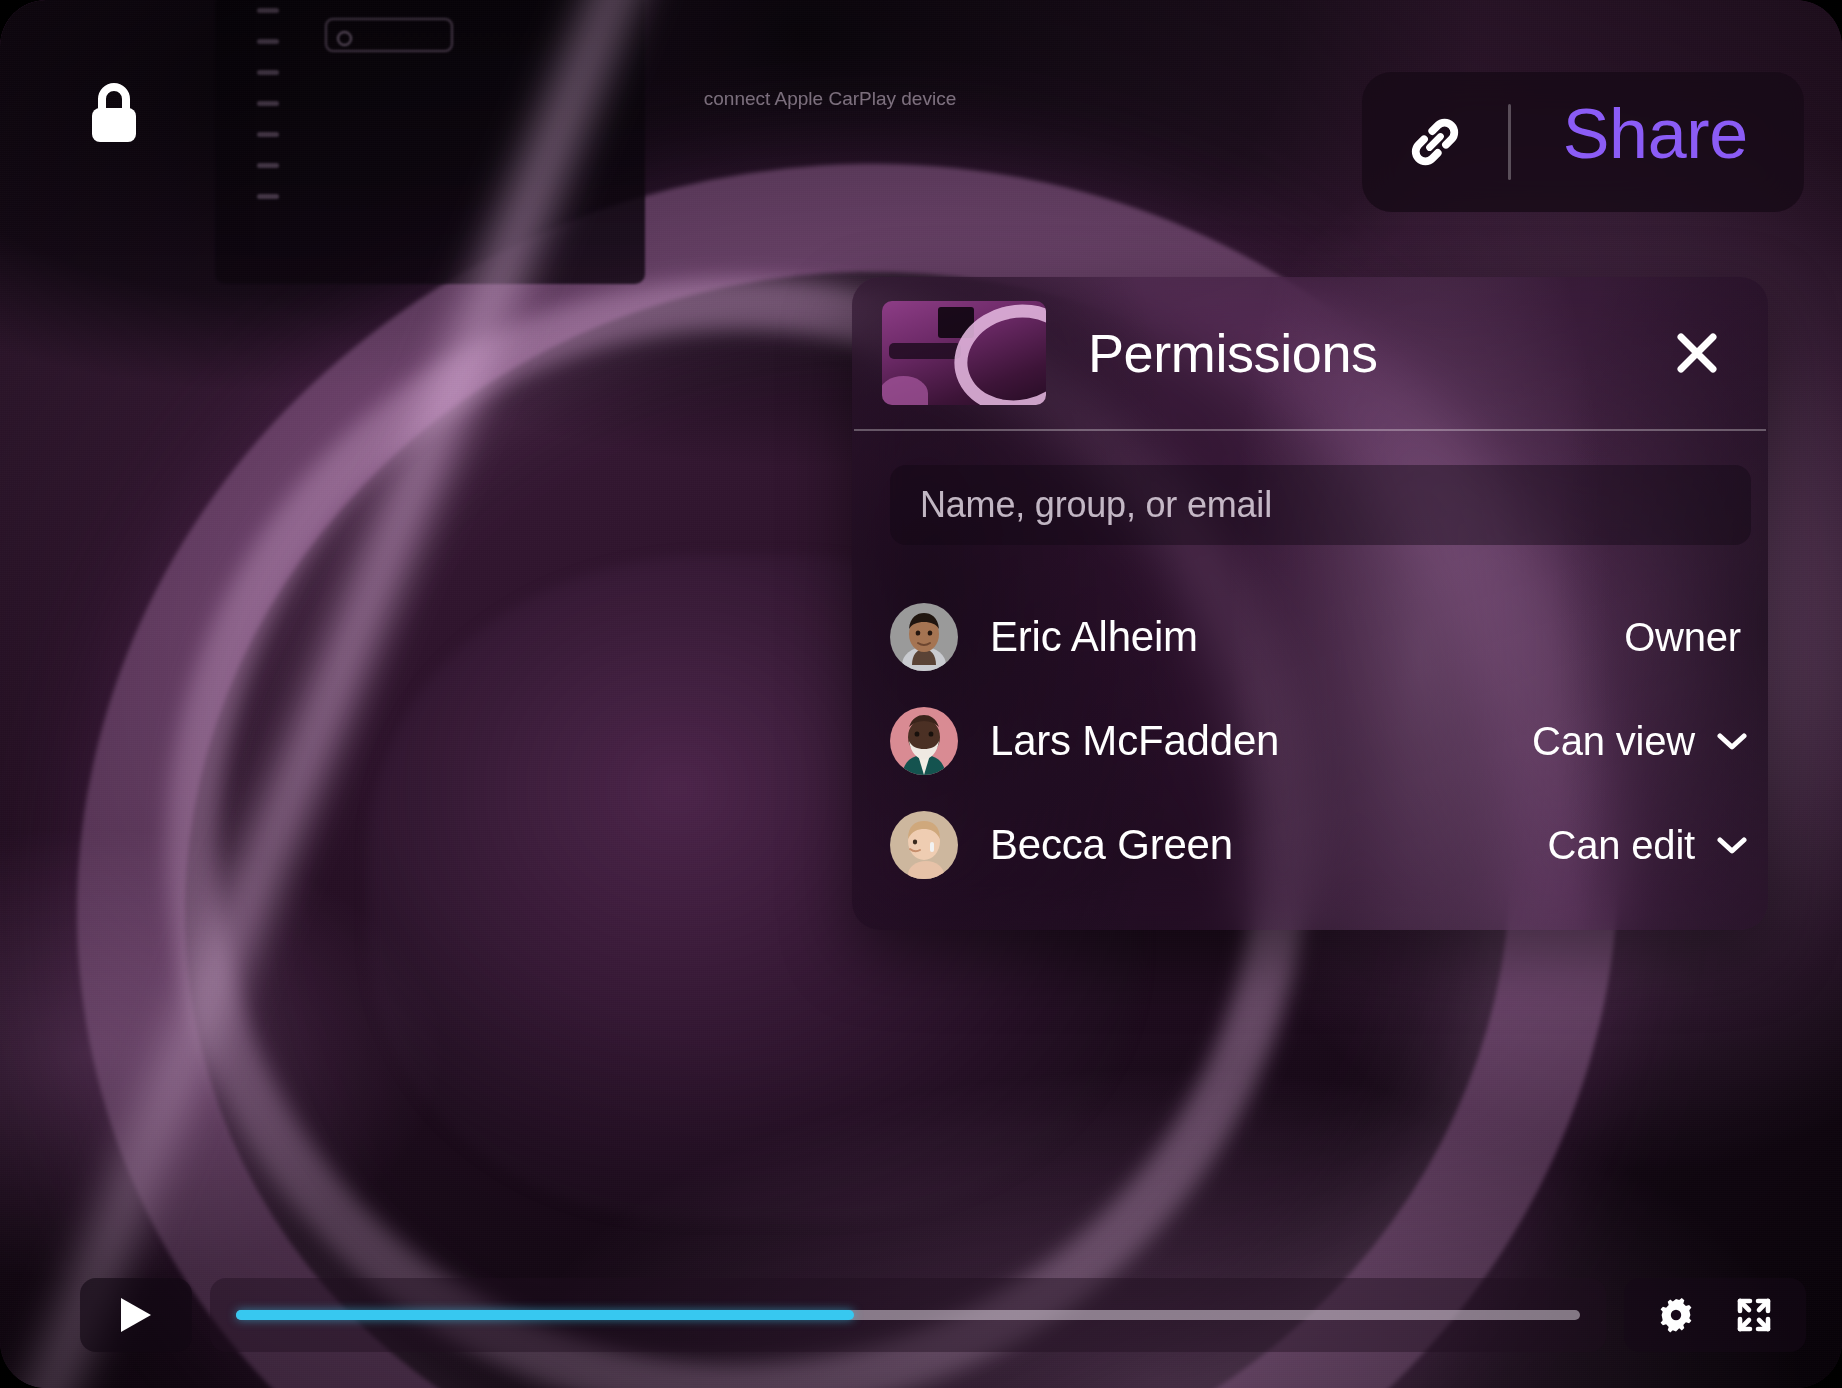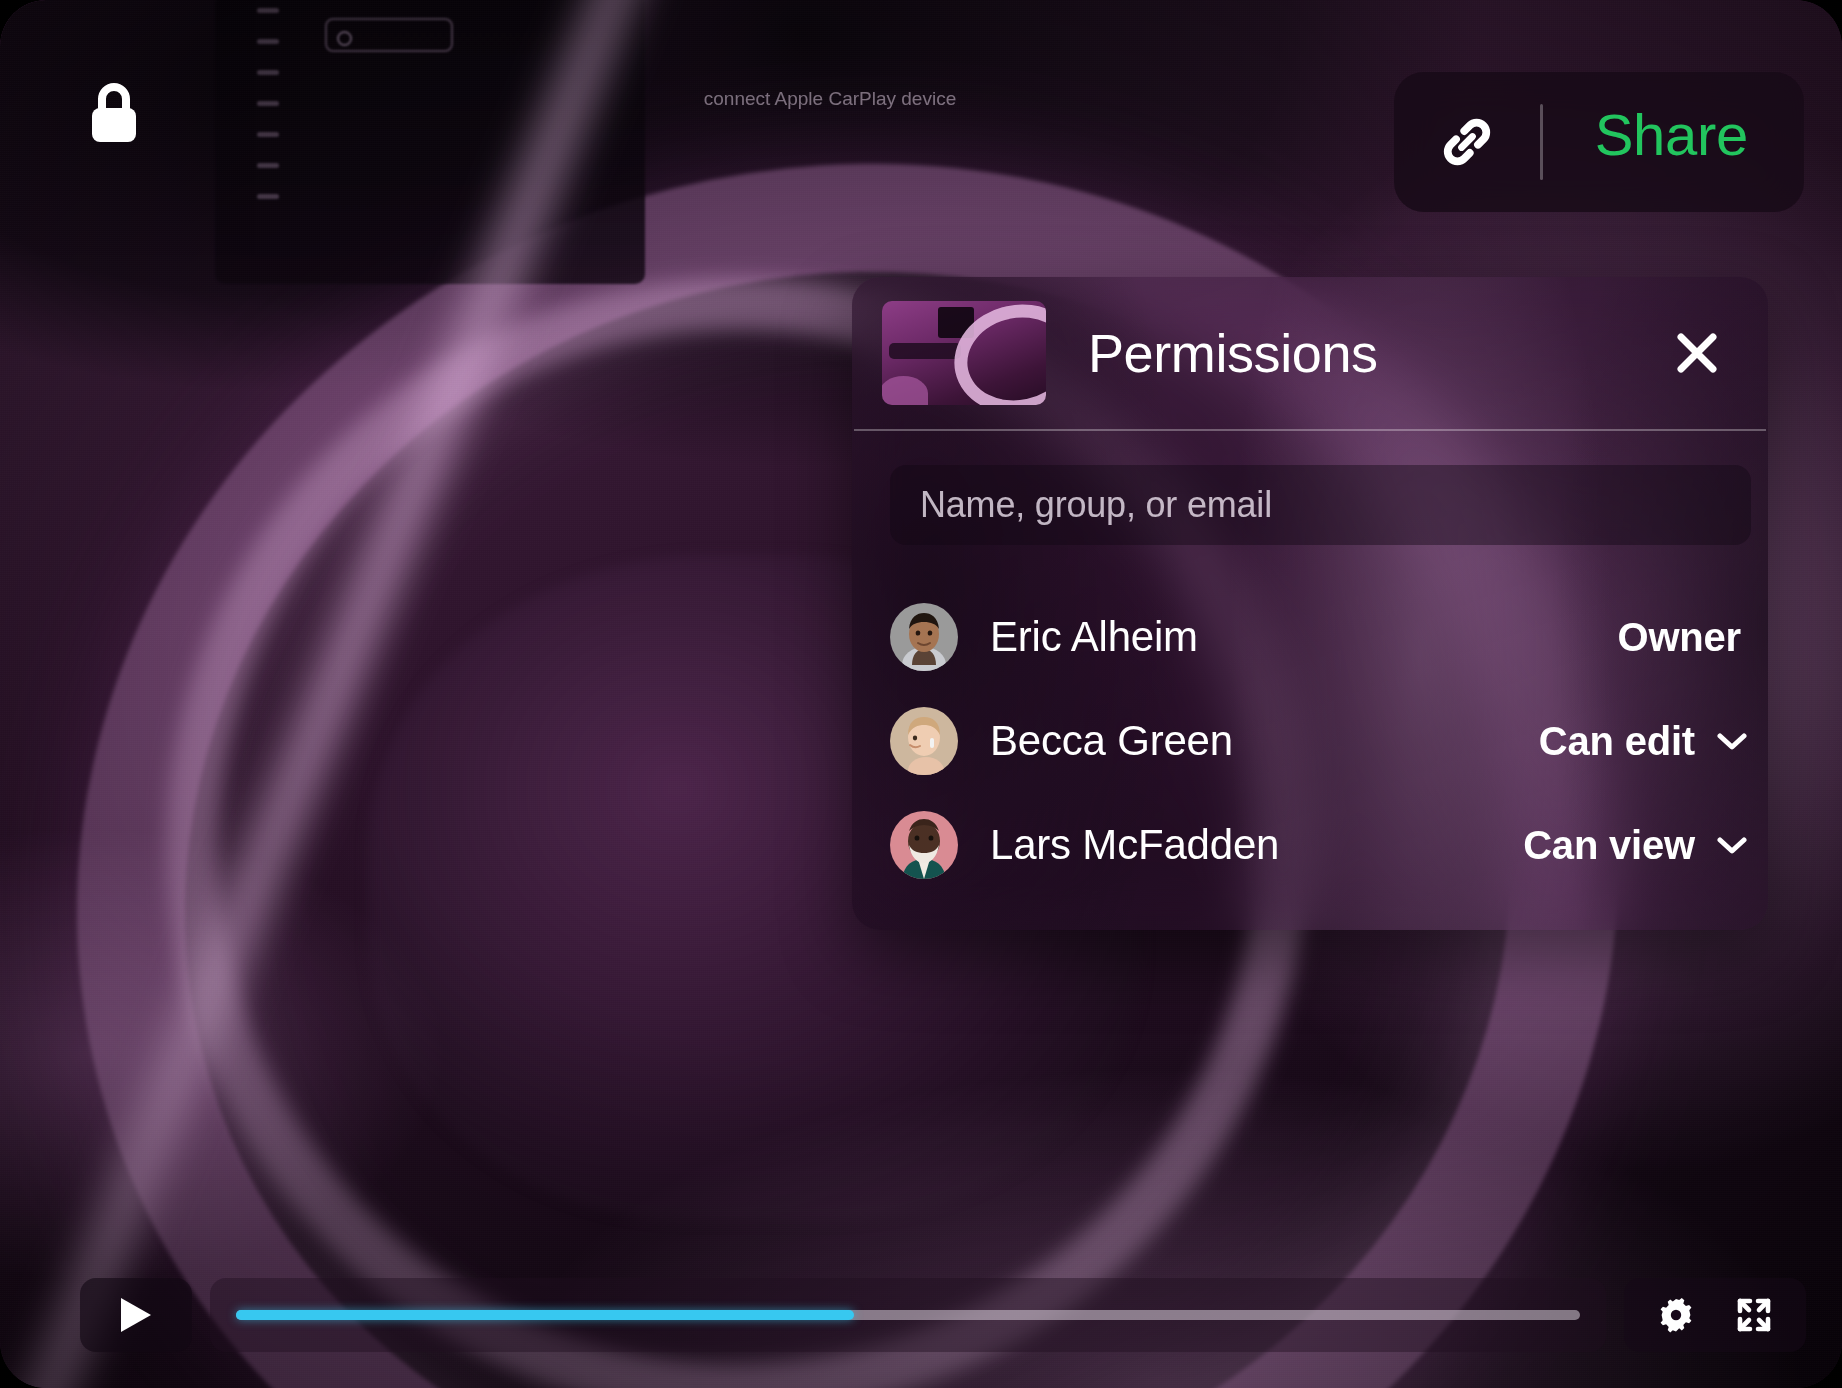--- a/index.html
+++ b/index.html
@@ -168,23 +168,23 @@
   .pill-divider {
     width: 3px; height: 76px;
     background: rgba(255,255,255,.28);
     border-radius: 2px;
   }
   .share-btn {
     height: 100%;
     padding: 0 56px 16px 52px;
     display: flex; align-items: center;
     border: none; background: transparent;
-    color: #22c55e;
+    color: #8b5cf6;
     font-family: "Liberation Sans", sans-serif;
-    font-size: 58px;
+    font-size: 70px;
     letter-spacing: -.3px;
     cursor: pointer;
   }
 
   
   .permissions-panel {
     position: absolute;
     left: 852px; top: 277px;
     width: 916px; height: 653px;
     border-radius: 28px;
@@ -317,21 +317,20 @@
   .role {
     display: flex; align-items: center; gap: 22px;
     color: #fff;
     font-size: 40px;
     letter-spacing: -.2px;
     white-space: nowrap;
     background: transparent;
     border: none;
     font-family: "Liberation Sans", sans-serif;
     padding: 6px 4px;
-    font-weight: bold;
   }
   .role.is-static { cursor: default; padding-right: 10px; }
   .role.is-menu { cursor: pointer; }
   .chev { width: 30px; height: 18px; display: block; }
 
   
   .controls {
     position: absolute;
     left: 80px; right: 36px; bottom: 36px;
     height: 74px;
@@ -483,44 +482,20 @@
               <ellipse cx="28" cy="30" rx="2.3" ry="2.6" fill="#24160f"></ellipse>
               <ellipse cx="40" cy="30" rx="2.3" ry="2.6" fill="#24160f"></ellipse>
               <path d="M28 40q6 4 12 0" stroke="#6d4630" stroke-width="2" fill="none" stroke-linecap="round"></path>
             </svg>
           </span>
           <span class="person-name">Eric Alheim</span>
           <span class="role-spacer"></span>
           <span class="role is-static">
             <span>Owner</span>
           </span>
-        </div>
-
-        <div class="person-row">
-          <span class="avatar">
-            <svg viewBox="0 0 68 68" aria-hidden="true">
-              <rect width="68" height="68" fill="#cdb79e"></rect>
-              <ellipse cx="36" cy="64" rx="18" ry="14" fill="#e7c2a8"></ellipse>
-              <ellipse cx="34" cy="30" rx="16" ry="19" fill="#efcdb2"></ellipse>
-              <path d="M18 28c0-13 7-18 16-18s16 5 16 18c-4-8-10-10-16-10s-12 2-16 10z" fill="#cfa87c"></path>
-              <ellipse cx="25" cy="31" rx="2.2" ry="2.4" fill="#3a2a1e"></ellipse>
-              <path d="M20 38q5 4 10 1" stroke="#c68e6c" stroke-width="2" fill="none" stroke-linecap="round"></path>
-              <rect x="40" y="31" width="4" height="10" rx="2" fill="#f2f2f2"></rect>
-            </svg>
-          </span>
-          <span class="person-name">Becca Green</span>
-          <span class="role-spacer"></span>
-          <button class="role is-menu">
-            <span>Can edit</span>
-            <span>
-              <svg class="chev" viewBox="0 0 30 18" fill="none" aria-hidden="true">
-                <path d="M3 4l12 11L27 4" stroke="#fff" stroke-width="5" stroke-linecap="round" stroke-linejoin="round"></path>
-              </svg>
-            </span>
-          </button>
         </div>
 
         <div class="person-row">
           <span class="avatar">
             <svg viewBox="0 0 68 68" aria-hidden="true">
               <rect width="68" height="68" fill="#d98b93"></rect>
               <path d="M12 68c2-14 10-20 22-20s20 6 22 20z" fill="#14534f"></path>
               <path d="M28 48l6 20 6-20z" fill="#f1ece4"></path>
               <ellipse cx="34" cy="30" rx="16" ry="18" fill="#4b3024"></ellipse>
               <path d="M19 34c2 12 8 18 15 18s13-6 15-18c-3 6-8 8-15 8s-12-2-15-8z" fill="#efe9e2"></path>
@@ -534,20 +509,44 @@
           <button class="role is-menu">
             <span>Can view</span>
             <span>
               <svg class="chev" viewBox="0 0 30 18" fill="none" aria-hidden="true">
                 <path d="M3 4l12 11L27 4" stroke="#fff" stroke-width="5" stroke-linecap="round" stroke-linejoin="round"></path>
               </svg>
             </span>
           </button>
         </div>
 
+        <div class="person-row">
+          <span class="avatar">
+            <svg viewBox="0 0 68 68" aria-hidden="true">
+              <rect width="68" height="68" fill="#cdb79e"></rect>
+              <ellipse cx="36" cy="64" rx="18" ry="14" fill="#e7c2a8"></ellipse>
+              <ellipse cx="34" cy="30" rx="16" ry="19" fill="#efcdb2"></ellipse>
+              <path d="M18 28c0-13 7-18 16-18s16 5 16 18c-4-8-10-10-16-10s-12 2-16 10z" fill="#cfa87c"></path>
+              <ellipse cx="25" cy="31" rx="2.2" ry="2.4" fill="#3a2a1e"></ellipse>
+              <path d="M20 38q5 4 10 1" stroke="#c68e6c" stroke-width="2" fill="none" stroke-linecap="round"></path>
+              <rect x="40" y="31" width="4" height="10" rx="2" fill="#f2f2f2"></rect>
+            </svg>
+          </span>
+          <span class="person-name">Becca Green</span>
+          <span class="role-spacer"></span>
+          <button class="role is-menu">
+            <span>Can edit</span>
+            <span>
+              <svg class="chev" viewBox="0 0 30 18" fill="none" aria-hidden="true">
+                <path d="M3 4l12 11L27 4" stroke="#fff" stroke-width="5" stroke-linecap="round" stroke-linejoin="round"></path>
+              </svg>
+            </span>
+          </button>
+        </div>
+
       </div>
     </div>
   </div>
 
   <div class="controls">
     <button class="play-btn">
       <span>
         <svg class="play-icon" viewBox="0 0 34 38" aria-hidden="true">
           <path d="M2 2l30 17L2 36z" fill="#fff"></path>
         </svg>

